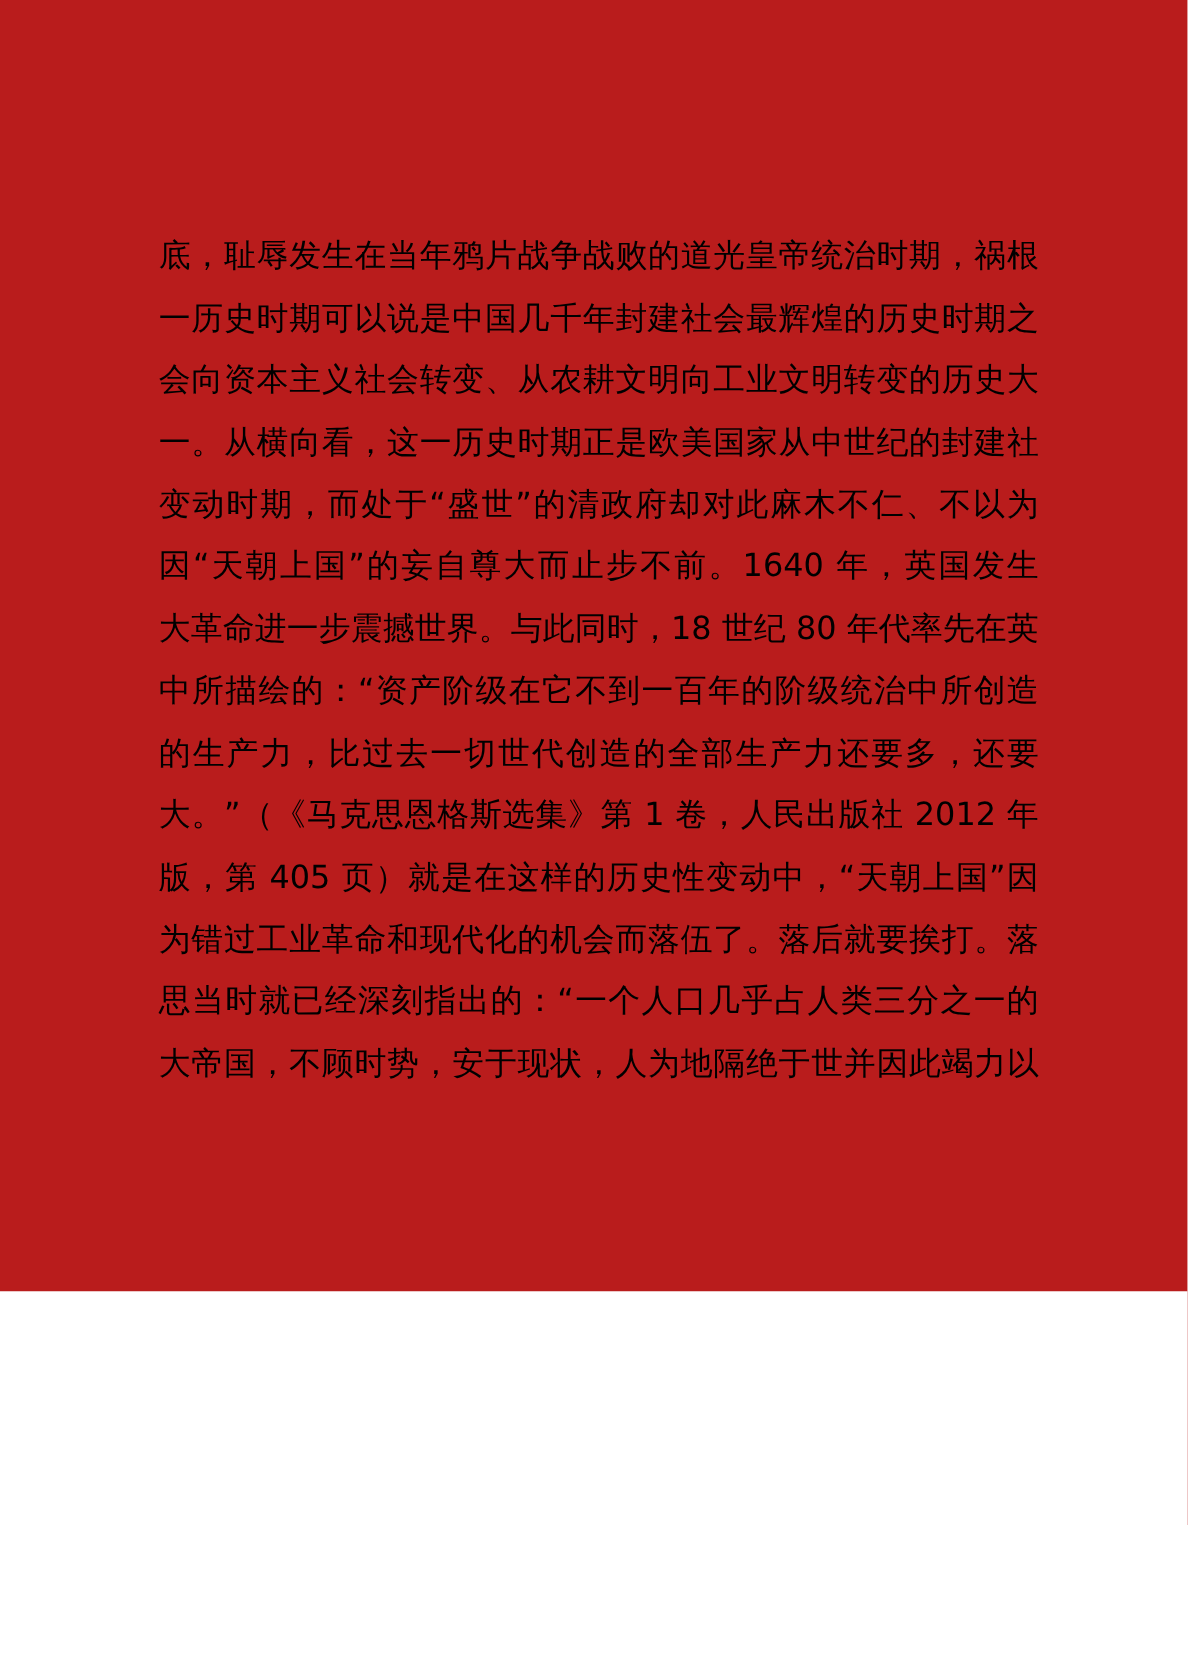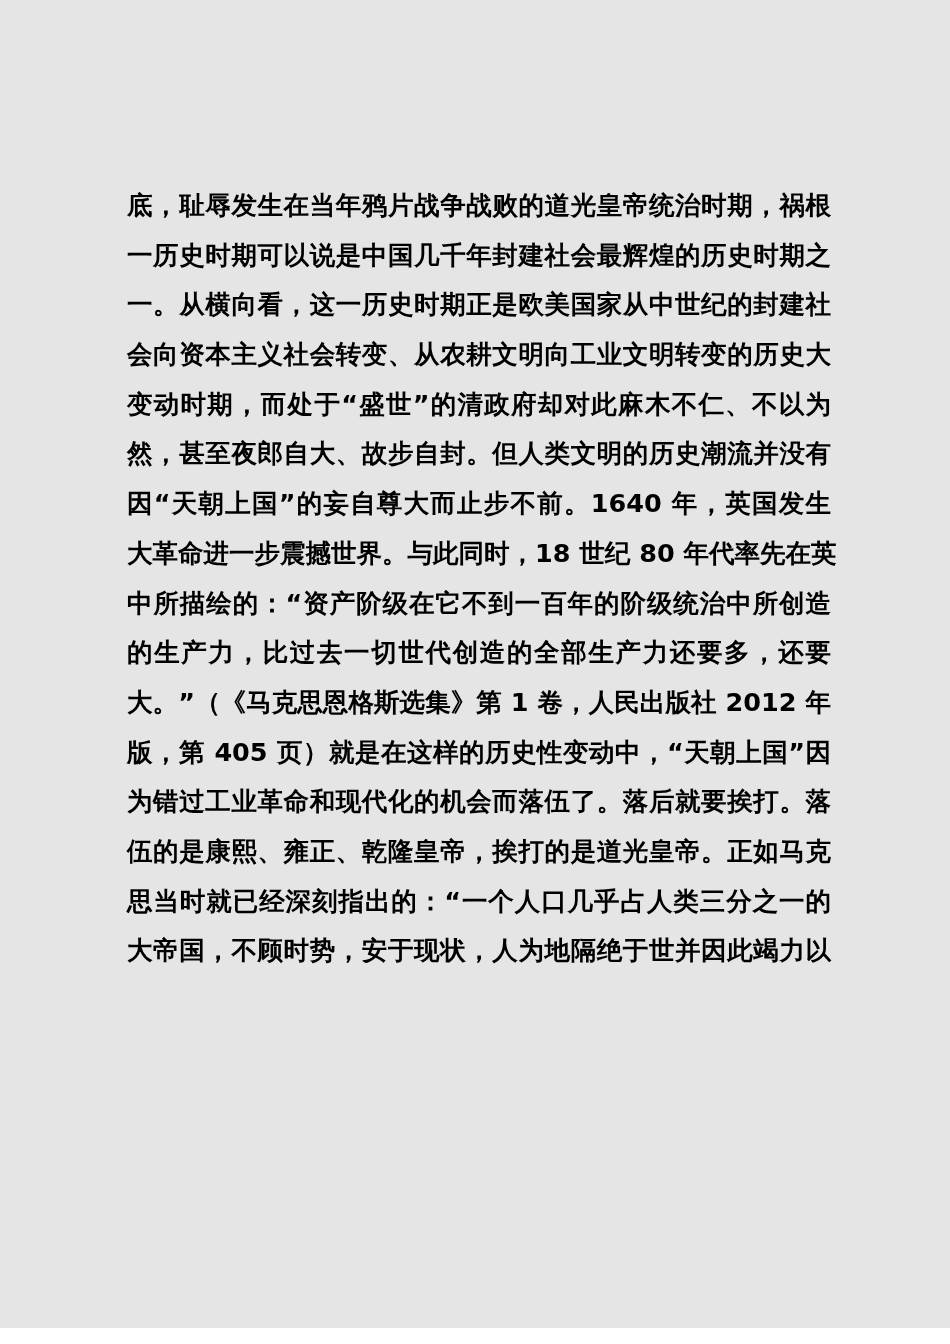--- a/index.html
+++ b/index.html
@@ -13,23 +13,22 @@
       position: relative;
       overflow: hidden;
       font-family: "DejaVu Sans", "Liberation Sans", sans-serif;
       color: #000000;
     }
     .page {
       position: absolute;
       left: 0;
       top: 0;
       width: 950px;
-      height: 1328px;
-      background: #e5e5e5;
-      font-weight: bold;
+      height: 1033px;
+      background: #b91c1c;
     }
     .body-text {
       position: absolute;
       left: 127px;
       top: 181px;
       width: 704px;
     }
     .line {
       display: block;
       height: 49.7px;
@@ -42,28 +41,26 @@
       letter-spacing: 0;
     }
   </style>
 </head>
 <body>
 
 <div class="page">
   <div class="body-text">
     <span class="line">底，耻辱发生在当年鸦片战争战败的道光皇帝统治时期，祸根</span>
     <span class="line">一历史时期可以说是中国几千年封建社会最辉煌的历史时期之</span>
+    <span class="line">会向资本主义社会转变、从农耕文明向工业文明转变的历史大</span>
     <span class="line">一。从横向看，这一历史时期正是欧美国家从中世纪的封建社</span>
-    <span class="line">会向资本主义社会转变、从农耕文明向工业文明转变的历史大</span>
     <span class="line">变动时期，而处于“盛世”的清政府却对此麻木不仁、不以为</span>
-    <span class="line">然，甚至夜郎自大、故步自封。但人类文明的历史潮流并没有</span>
     <span class="line">因“天朝上国”的妄自尊大而止步不前。1640 年，英国发生</span>
     <span class="line">大革命进一步震撼世界。与此同时，18 世纪 80 年代率先在英</span>
     <span class="line">中所描绘的：“资产阶级在它不到一百年的阶级统治中所创造</span>
     <span class="line">的生产力，比过去一切世代创造的全部生产力还要多，还要</span>
     <span class="line">大。”（《马克思恩格斯选集》第 1 卷，人民出版社 2012 年</span>
     <span class="line">版，第 405 页）就是在这样的历史性变动中，“天朝上国”因</span>
     <span class="line">为错过工业革命和现代化的机会而落伍了。落后就要挨打。落</span>
-    <span class="line">伍的是康熙、雍正、乾隆皇帝，挨打的是道光皇帝。正如马克</span>
     <span class="line">思当时就已经深刻指出的：“一个人口几乎占人类三分之一的</span>
     <span class="line">大帝国，不顾时势，安于现状，人为地隔绝于世并因此竭力以</span>
   </div>
 </div>
 
 </body></html>

